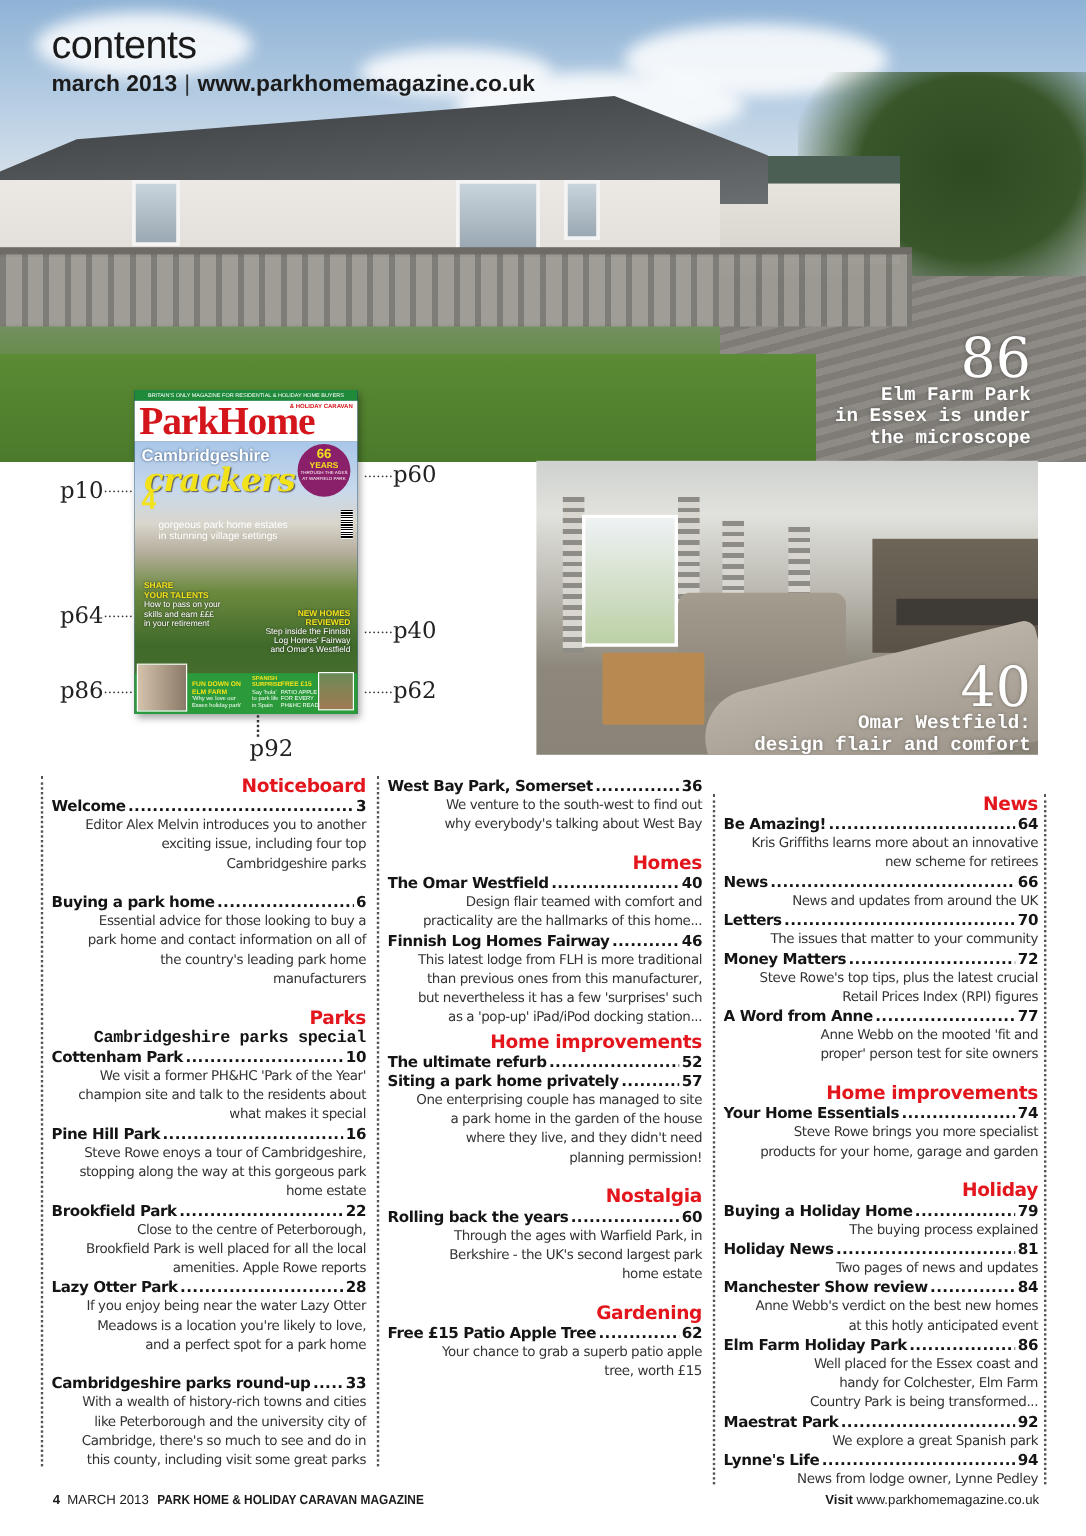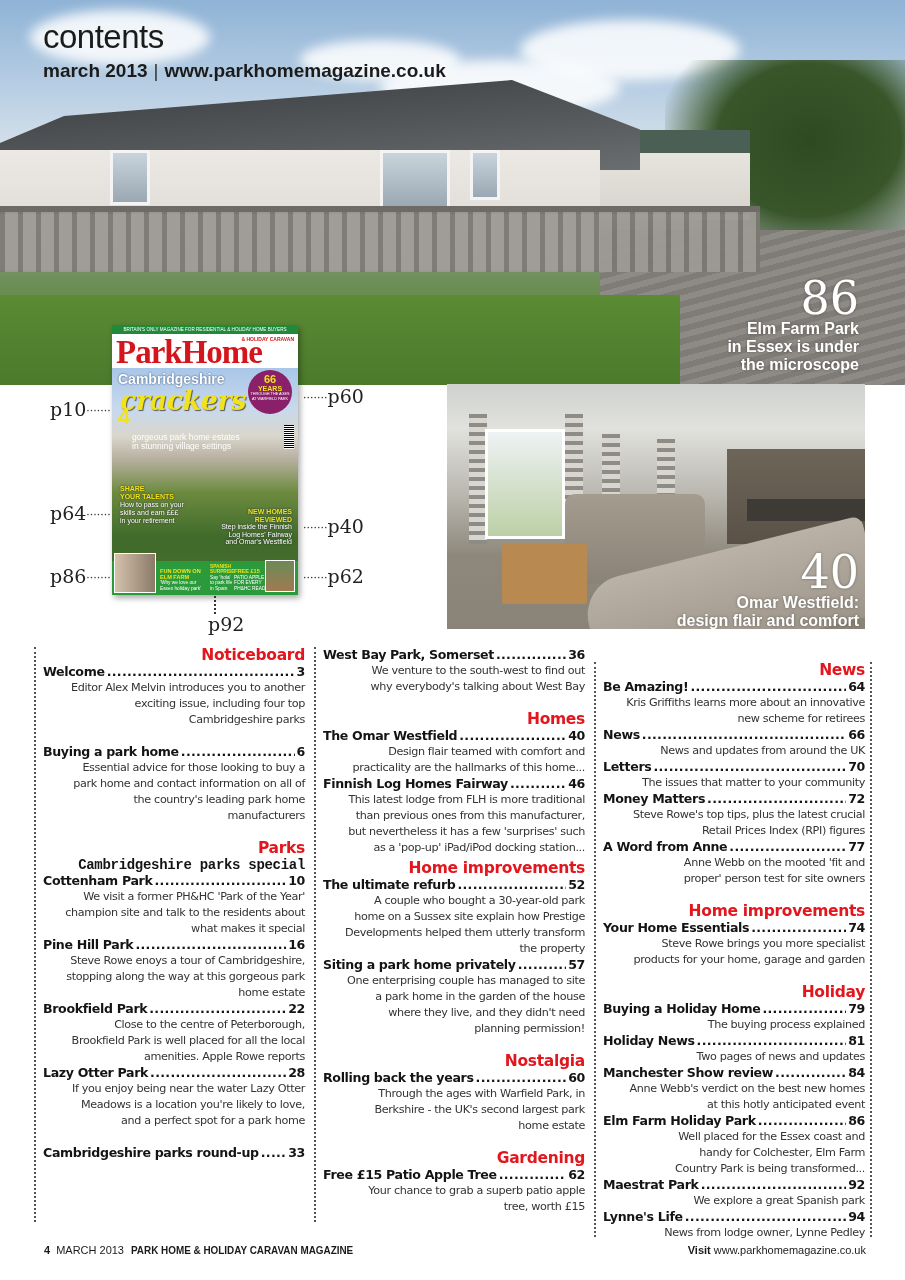--- a/index.html
+++ b/index.html
@@ -33,21 +33,21 @@
     background: linear-gradient(180deg, #4b5f55 0%, #4b5f55 25%, #e7e4de 26%, #d6d3cd 100%); }
 
   .contents-title { position: absolute; left: 43px; top: 18px; font-family: "Liberation Sans", sans-serif;
     font-size: 33px; color: #1b1b1b; font-weight: normal; letter-spacing: -0.5px; }
   .contents-sub { position: absolute; left: 43px; top: 60px; font-family: "Liberation Sans", sans-serif;
     font-size: 19px; font-weight: bold; color: #1b1b1b; white-space: nowrap; }
   .contents-sub .sep { font-weight: normal; margin: 0 6px; color: #333; }
 
   .feature-caption { position: absolute; text-align: right; color: #ffffff; text-shadow: 0 0 3px rgba(0,0,0,0.35); }
   .feature-caption .num { font-family: "DejaVu Serif", "Liberation Serif", serif; font-size: 46px; line-height: 44px; display: block; }
-  .feature-caption .txt { font-family: Liberation Sans, sans-serif; font-weight: bold; font-size: 16px; line-height: 18px; display: block; white-space: pre-line; }
+  .feature-caption .txt { font-family: Liberation Mono, monospace; font-weight: bold; font-size: 16px; line-height: 18px; display: block; white-space: pre-line; }
   .cap-86 { right: 46px; top: 276px; width: 200px; }
 
   
   .cover { position: absolute; left: 112px; top: 325px; width: 186px; height: 270px; background: #0c4a6e;
     box-shadow: 2px 3px 6px rgba(0,0,0,0.35); overflow: hidden; }
   .cover-strap { height: 9px; background: #1f8a3a; color: #fff; font-size: 4.6px; line-height: 9px; text-align: center; white-space: nowrap; font-family: "Liberation Sans", sans-serif; }
   .cover-brand { position: relative; height: 34px; background: #fff; }
   .cover-logo { position: absolute; left: 4px; top: 2px; font-family: "Liberation Serif", serif; font-weight: bold; font-size: 33px; line-height: 32px; color: #d4161c; letter-spacing: -1px; }
   .cover-sub { position: absolute; right: 4px; top: 2px; font-size: 5px; color: #d4161c; font-weight: bold; font-family: "Liberation Sans", sans-serif; }
   .cover-photo { position: absolute; left: 0; top: 43px; width: 186px; height: 227px;
@@ -294,20 +294,24 @@
 Meadows is a location you're likely to love,
 and a perfect spot for a park home</div>
       </div>
       <div class="gap"></div>
       <div class="entry">
         <div class="entry-title">
             <span class="t">Cambridgeshire parks round-up</span>
             <span class="leader"></span>
             <span class="p">33</span>
           </div>
+        <div class="entry-desc">With a wealth of history-rich towns and cities
+like Peterborough and the university city of
+Cambridge, there's so much to see and do in
+this county, including visit some great parks</div>
       </div>
     </div>
   </div>
 
   <div class="col c2">
     <div class="inner">
       <div class="entry">
         <div class="entry-title">
             <span class="t">West Bay Park, Somerset</span>
             <span class="leader"></span>
@@ -341,24 +345,20 @@
       </div>
       <div class="gap-s"></div>
 
       <div class="sec-head">Home improvements</div>
       <div class="entry">
         <div class="entry-title">
             <span class="t">The ultimate refurb</span>
             <span class="leader"></span>
             <span class="p">52</span>
           </div>
-        <div class="entry-desc">A couple who bought a 30-year-old park
-home on a Sussex site explain how Prestige
-Developments helped them utterly transform
-the property</div>
       </div>
       <div class="entry">
         <div class="entry-title">
             <span class="t">Siting a park home privately</span>
             <span class="leader"></span>
             <span class="p">57</span>
           </div>
         <div class="entry-desc">One enterprising couple has managed to site
 a park home in the garden of the house
 where they live, and they didn't need

